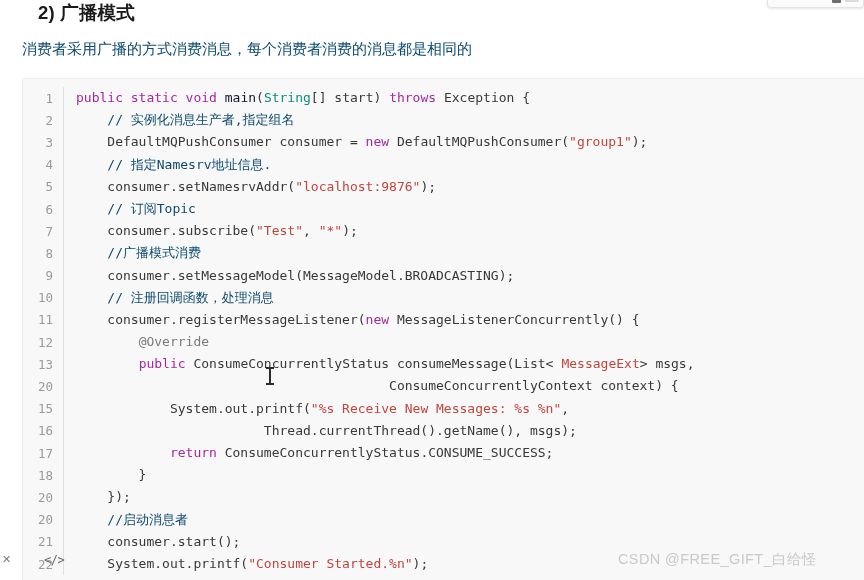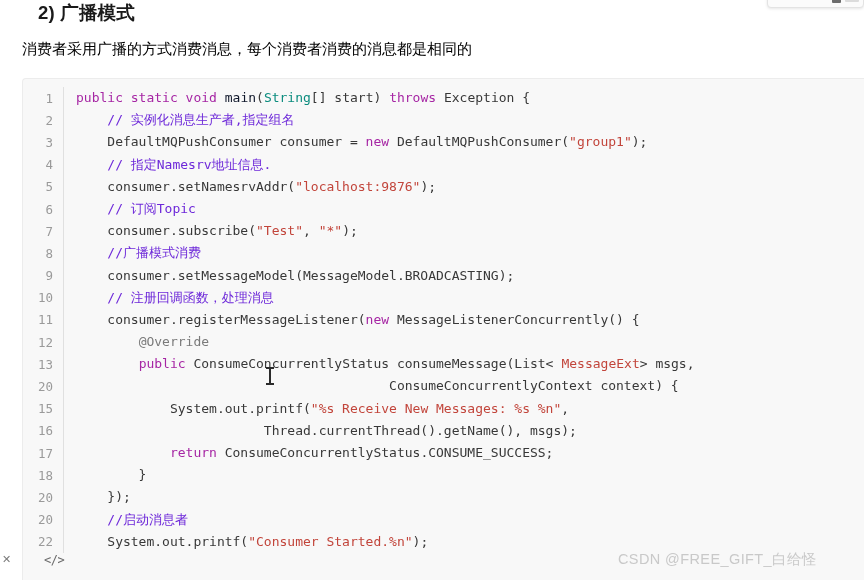--- a/index.html
+++ b/index.html
@@ -60,21 +60,21 @@
     line-height: 26px;
     white-space: nowrap;
   }
 
   
   .para {
     position: absolute;
     left: 22px;
     top: 38px;
     font-size: 15px;
-    color: #000000;
+    color: #0c4a6e;
     line-height: 22px;
     white-space: nowrap;
   }
 
   
   .code-block {
     position: absolute;
     left: 22px;
     top: 78px;
     right: 0;
@@ -119,21 +119,21 @@
     color: #383838;
     line-height: 22.2px;
     overflow: visible;
   }
 
   
   .kw   { color: #a626a4; }
   .typ  { color: #0b8c7e; }
   .fn   { color: #0f172a; }
   .str  { color: #c2453b; }
-  .cmt  { color: #6d28d9; }
+  .cmt  { color: #0c4a6e; }
   .ann  { color: #7a7a7a; }
   .gen  { color: #c2453b; margin-left: 8px; }
   .pln  { color: #383838; }
 
   
   .ibeam {
     position: absolute;
     left: 266px;
     top: 366px;
     width: 8px;
@@ -277,20 +277,24 @@
       </div>
       <div class="code-row">
         <div class="ln">20</div>
         <div class="code-line"><span class="pln">    });</span></div>
       </div>
       <div class="code-row">
         <div class="ln">20</div>
         <div class="code-line"><span class="pln">    </span><span class="cmt">//启动消息者</span></div>
       </div>
       <div class="code-row">
+        <div class="ln">21</div>
+        <div class="code-line"><span class="pln">    consumer.start();</span></div>
+      </div>
+      <div class="code-row">
         <div class="ln">22</div>
         <div class="code-line"><span class="pln">    System.out.printf(</span><span class="str">"Consumer Started.%n"</span><span class="pln">);</span></div>
       </div>
     </div>
 </div>
 
 <div class="ibeam">
   <div class="cap-top"></div>
   <div class="stem"></div>
   <div class="cap-bot"></div>

